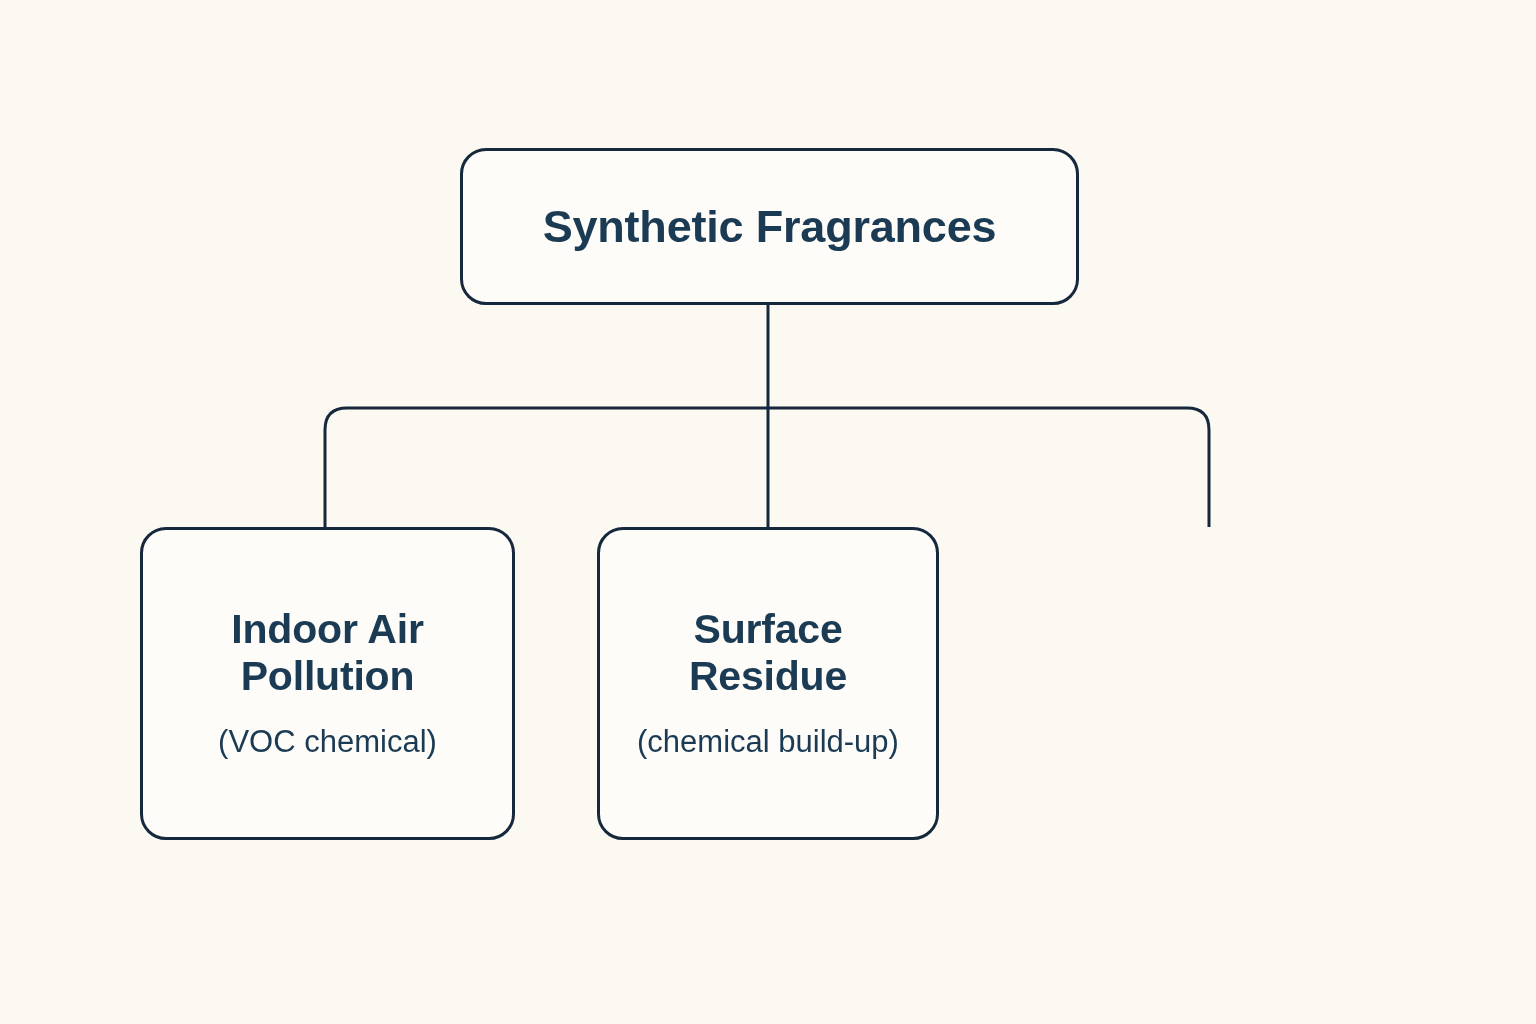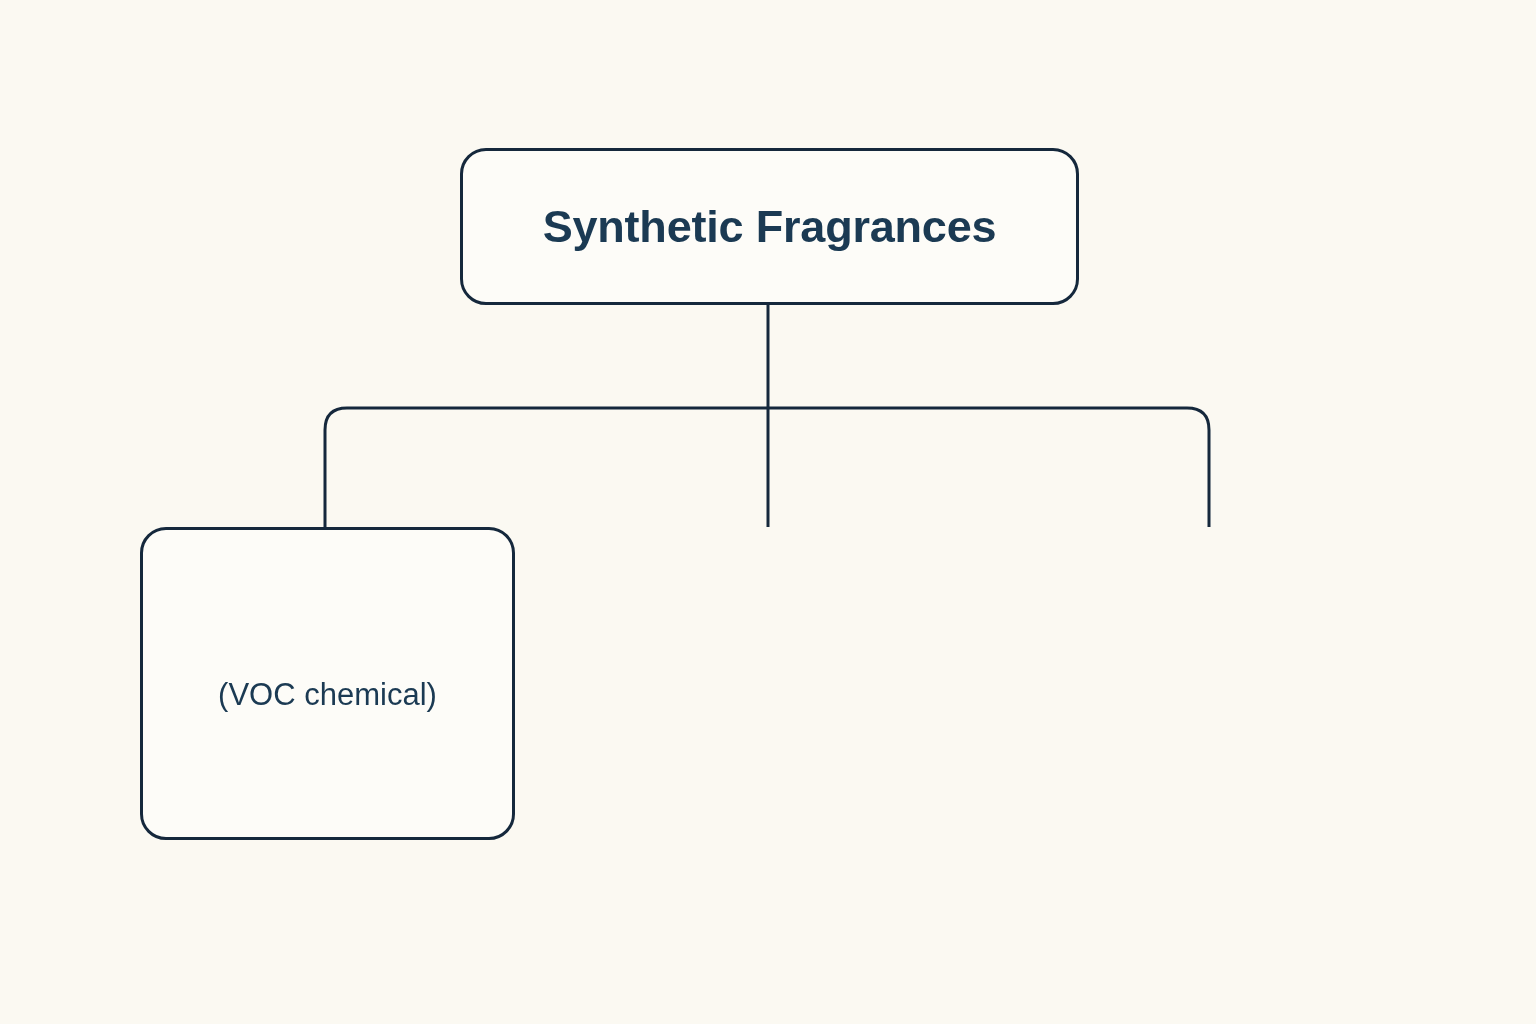--- a/index.html
+++ b/index.html
@@ -108,18 +108,23 @@
 
       <path d="M 768 408 L 1187 408 Q 1209 408 1209 430 L 1209 527"></path>
     </g>
   </svg>
 
   <div class="node" id="node-root" style="background: rgb(253, 252, 248); border-color: rgb(21, 40, 60); color: rgb(27, 58, 83);">
     <div class="node-title">Synthetic Fragrances</div>
   </div>
 
   <div class="node node-child" id="node-child-0" style="background: rgb(253, 252, 248); border-color: rgb(21, 40, 60); color: rgb(27, 58, 83);">
+    <div class="node-title">Indoor Air Pollution</div>
     <div class="node-sub">(VOC chemical)</div>
   </div>
 
+  <div class="node node-child" id="node-child-1" style="background: rgb(253, 252, 248); border-color: rgb(21, 40, 60); color: rgb(27, 58, 83);">
+    <div class="node-title">Surface Residue</div>
+    <div class="node-sub">(chemical build-up)</div>
+  </div>
 
 
 </div>
 
 </body></html>

